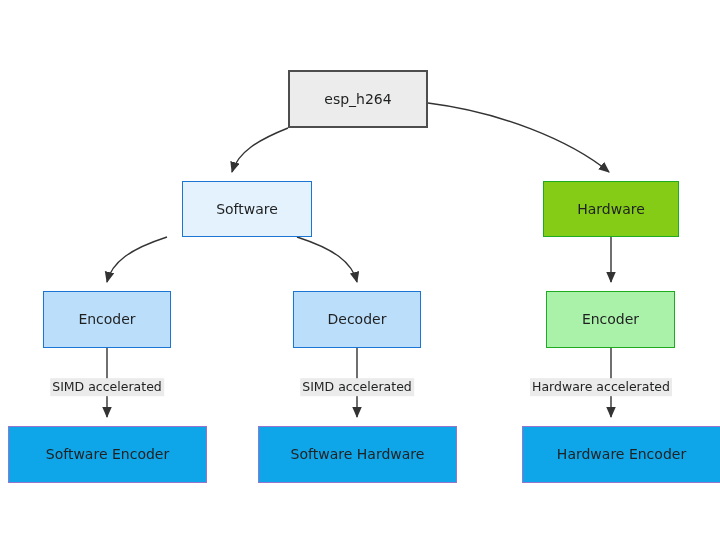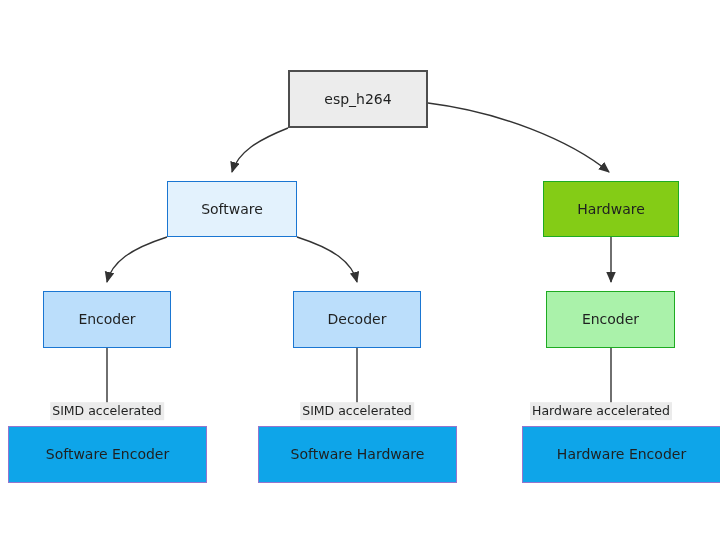--- a/index.html
+++ b/index.html
@@ -38,20 +38,21 @@
     color: #1f2020;
     z-index: 2;
   }
   .node-root {
     background: #ececec;
     border: 2px solid #4d4d4d;
   }
   .node-sw-group {
     background: #e3f2fd;
     border: 1.6px solid #1a76d2;
+    margin-left: 15px;
   }
   .node-sw-child {
     background: #bbdefb;
     border: 1.6px solid #1a76d2;
   }
   .node-hw-group {
     background: #84cc16;
     border: 1.6px solid #1eab22;
   }
   .node-hw-child {
@@ -65,21 +66,20 @@
   .edge-label {
     position: absolute;
     background: #ebebeb;
     color: #1f2020;
     font-size: 12.5px;
     line-height: 1.25;
     padding: 1px 2px;
     white-space: nowrap;
     z-index: 3;
     transform: translate(-50%, -50%);
-    margin-top: 24px;
   }
 </style>
 </head>
 <body>
 
 <div id="diagram">
 
   <svg id="edge-layer" viewBox="0 0 720 555" width="720" height="555" xmlns="http://www.w3.org/2000/svg">
     <defs>
       <marker id="arrowhead" markerWidth="9" markerHeight="9" refX="7.2" refY="3.4" orient="auto" markerUnits="strokeWidth">

